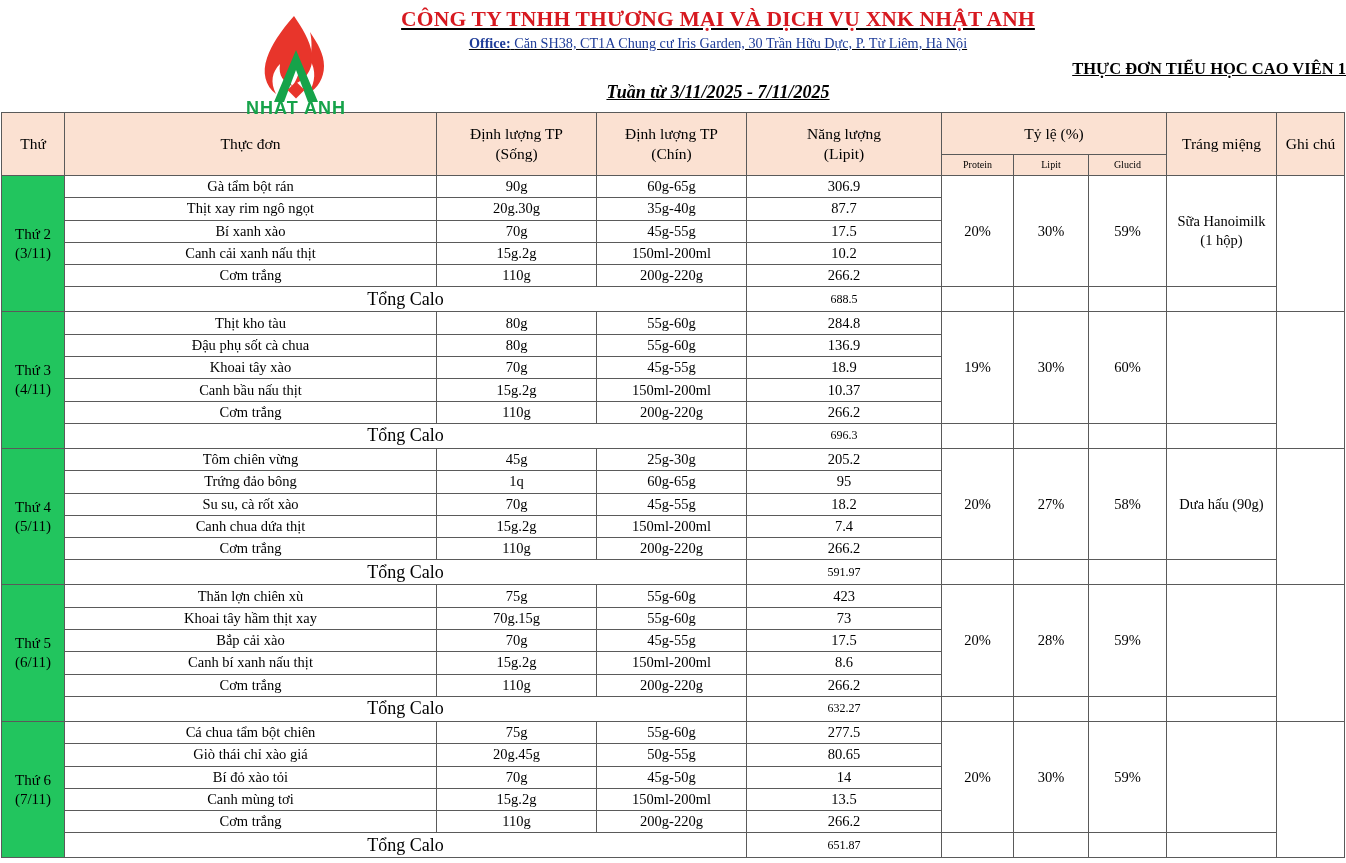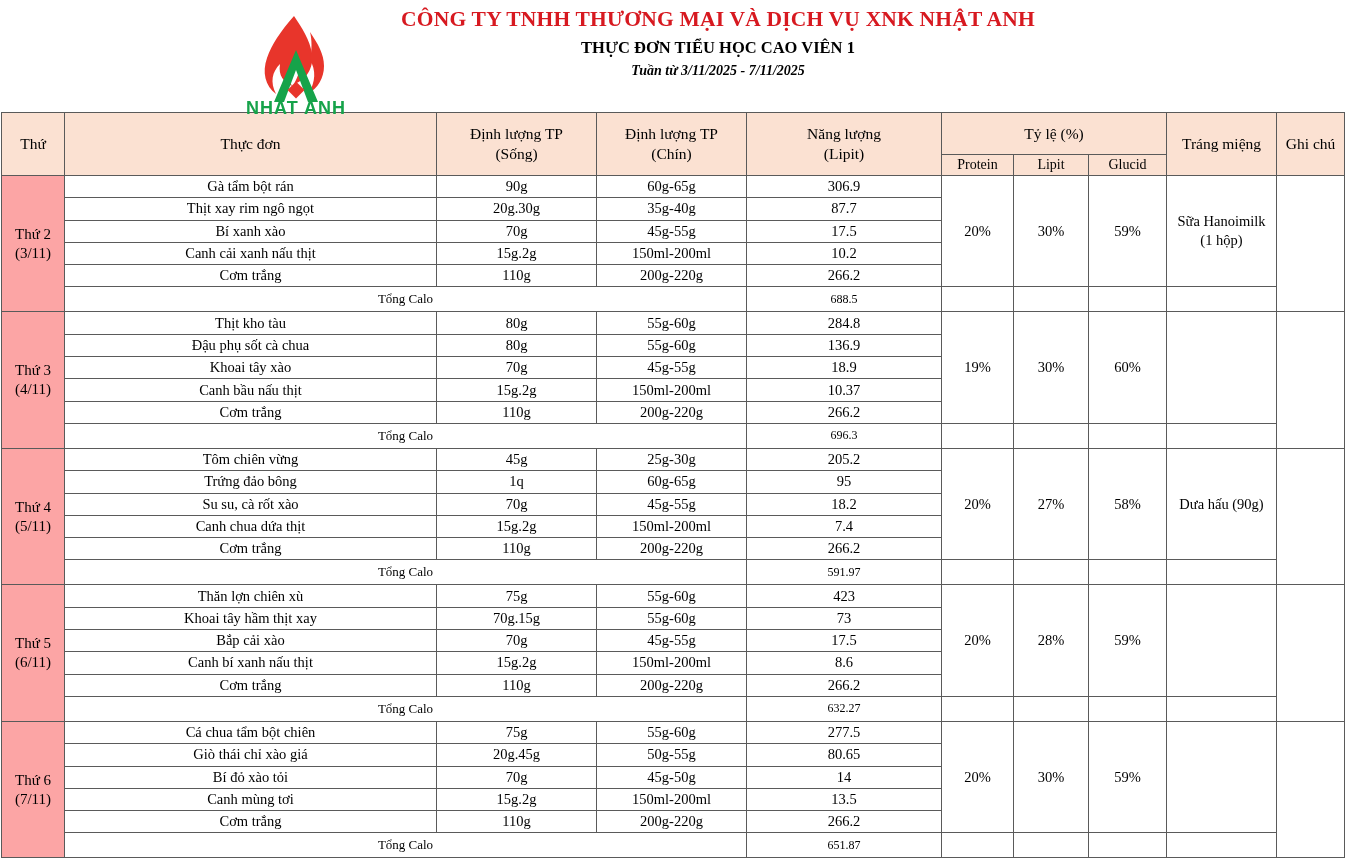--- a/index.html
+++ b/index.html
@@ -25,20 +25,21 @@
   .logo-wrap {
     position: absolute;
     left: 232px; top: 10px;
     width: 128px; height: 108px;
   }
   .head-text {
     position: absolute;
     left: 0; right: 0; top: 6px;
     text-align: center;
     padding-left: 90px;
+    text-decoration: underline;
   }
   .company-name {
     color: #d71920;
     font-weight: bold;
     font-size: 21.5px;
     letter-spacing: .2px;
     line-height: 26px;
     white-space: nowrap;
   }
   .office-line {
@@ -49,26 +50,27 @@
     white-space: nowrap;
   }
   .office-line b { font-weight: bold; }
   .menu-title {
     color: #000;
     font-weight: bold;
     font-size: 16.5px;
     line-height: 23px;
     margin-top: 4px;
     white-space: nowrap;
+    text-align: right;
   }
   .week-line {
     color: #000;
     font-weight: bold;
     font-style: italic;
-    font-size: 14px;
+    font-size: 18px;
     line-height: 20px;
     margin-top: 2px;
     white-space: nowrap;
   }
 
   
   table.menu {
     border-collapse: collapse;
     table-layout: fixed;
     width: 1344px;
@@ -83,39 +85,39 @@
     color: #000;
     font-weight: normal;
   }
   thead th {
     background: #fbe1d2;
     font-weight: bold;
     font-size: 15.5px;
     line-height: 20px;
   }
   .hdr-top { height: 42px; }
-  .hdr-sub { height: 14px; font-size: 14px; }
+  .hdr-sub { height: 14px; font-size: 10px; }
 
   td.day-cell {
-    background: #fca5a5;
+    background: #22c55e;
     font-weight: bold;
     font-size: 15px;
     line-height: 21px;
     border-right: 1px solid #5a5a5a;
   }
   td.dish { text-align: center; margin-top: 22px; }
   tr.dish-row td { height: 22.3px; line-height: 19px; }
   
   tr.dish-row td.dotted-b { border-bottom: 1px dotted #333; }
 
   td.ratio, td.dessert, td.note { }
   td.total-label {
     text-align: right;
     font-weight: bold;
-    font-size: 13px;
+    font-size: 18px;
     padding-right: 10px;
   }
   td.total-val { font-weight: bold; font-size: 12px; }
   tr.total-row td { height: 25px; }
 </style>
 </head>
 <body>
 
 <div id="page">
 
@@ -132,20 +134,24 @@
 
         <path d="M64 40 L86 92 L76 92 L64 60 L52 92 L42 92 Z" fill="#16a34a"></path>
         <rect x="58" y="74" width="12" height="12" transform="rotate(45 64 80)" fill="#e8352b"></rect>
 
         <text x="64" y="104" text-anchor="middle" font-family="Liberation Sans, sans-serif" font-size="18" font-weight="bold" fill="#16a34a" letter-spacing="1">NHAT  ANH</text>
       </svg>
     </div>
 
     <div class="head-text">
       <div class="company-name">CÔNG TY TNHH THƯƠNG MẠI VÀ DỊCH VỤ XNK NHẬT ANH</div>
+      <div class="office-line">
+        <b>Office:</b>
+        <span>Căn SH38, CT1A Chung cư Iris Garden, 30 Trần Hữu Dực, P. Từ Liêm, Hà Nội</span>
+      </div>
       <div class="menu-title">THỰC ĐƠN TIỂU HỌC CAO VIÊN 1</div>
       <div class="week-line">Tuần từ 3/11/2025 - 7/11/2025</div>
     </div>
   </div>
 
   <table class="menu">
     <colgroup>
       <col style="width:63px">
       <col style="width:372px">
       <col style="width:160px">

